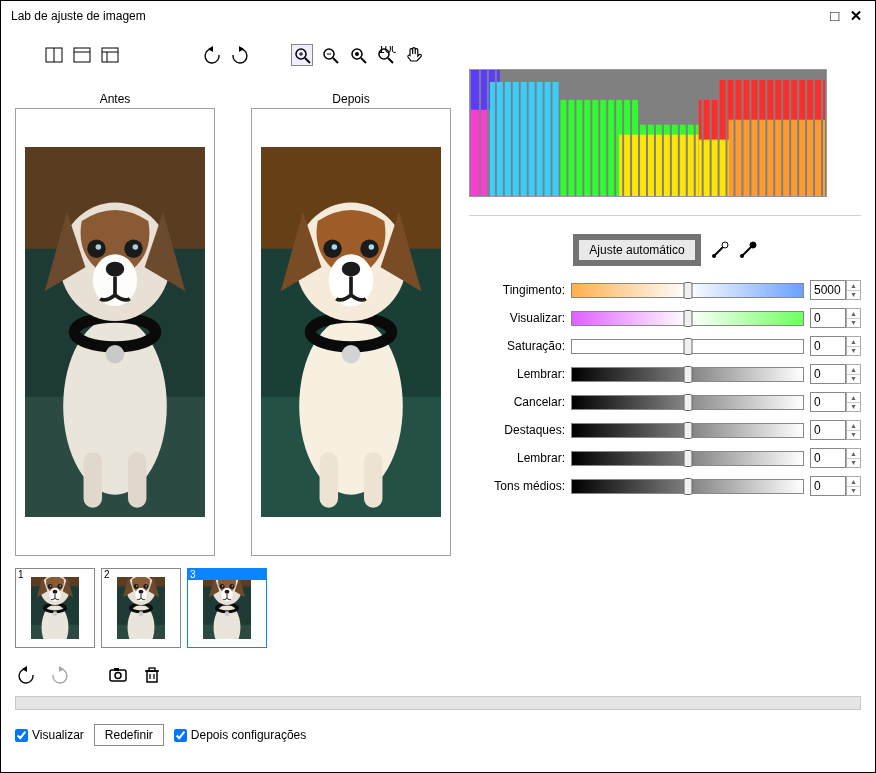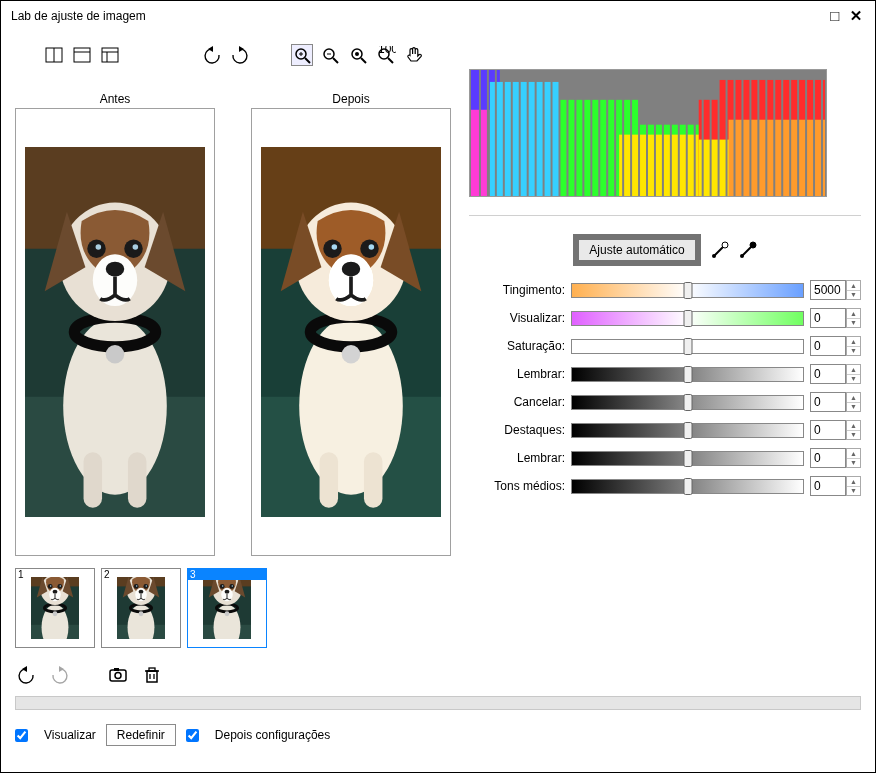--- a/index.html
+++ b/index.html
@@ -33,21 +33,21 @@
   .spin div:first-child{border-bottom:1px solid #ccc;}
   .snaps{display:flex;gap:6px;margin-top:12px;}
   .snap{width:80px;height:80px;border:1px solid #888;background:#fff;position:relative;display:flex;align-items:center;justify-content:center;}
   .snap.sel{border:1px solid #0a84ff;}
   .snap .num{position:absolute;top:0;left:0;background:none;font-size:10px;padding:0 2px;}
   .snap.sel .num{background:#0a84ff;color:#fff;width:100%;}
   .snap .th{width:48px;height:62px;}
   .snapactions{display:flex;align-items:center;gap:12px;margin-top:16px;}
   .progress{height:14px;background:#e5e5e5;border:1px solid #c8c8c8;margin:10px 0;}
   .footer{display:flex;align-items:center;gap:10px;padding:4px 0 0 0;}
-  .chk{display:flex;align-items:center;gap:16px;}
+  .chk{display:flex;align-items:center;gap:4px;}
   .chk input{width:13px;height:13px;}
   .btn{min-width:70px;padding:3px 10px;background:#fdfdfd;border:1px solid #8a8a8a;}
   .footer .right{margin-left:auto;display:flex;gap:8px;}
   
   .g-temp{background:linear-gradient(to right,#ffb050,#fff 50%,#6aa0ff);}
   .g-tint{background:linear-gradient(to right,#e060ff,#fff 50%,#70ff60);}
   .g-sat {background:linear-gradient(to right,#fff,#fff);}
   .g-bri {background:linear-gradient(to right,#000,#fff);}
   .g-con {background:linear-gradient(to right,#000,#888 50%,#fff);}
   .g-hil {background:linear-gradient(to right,#000,#fff);}

